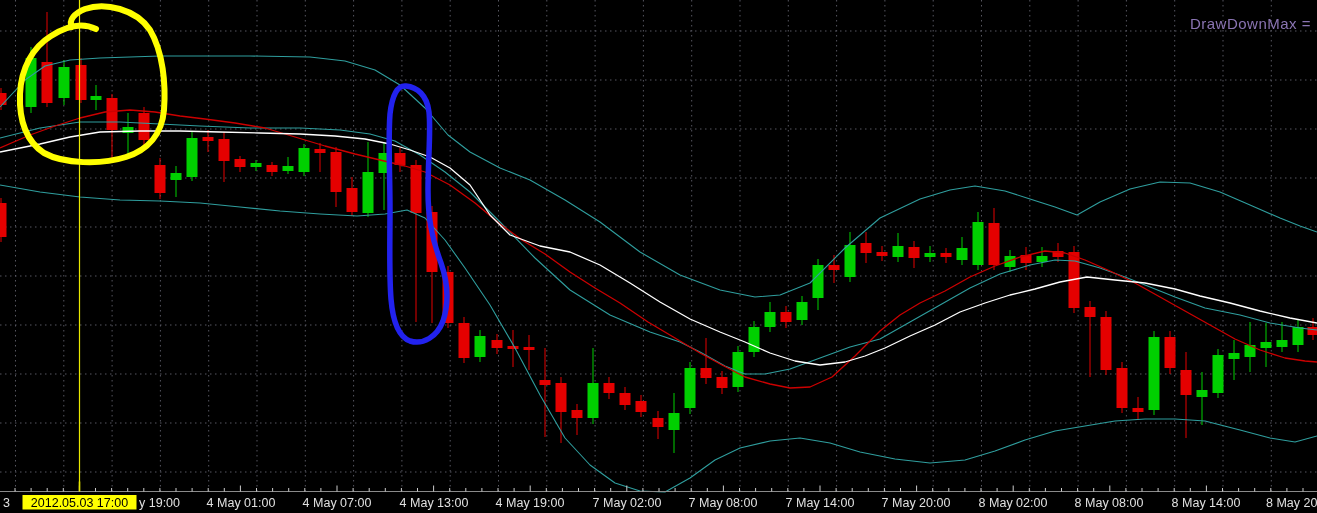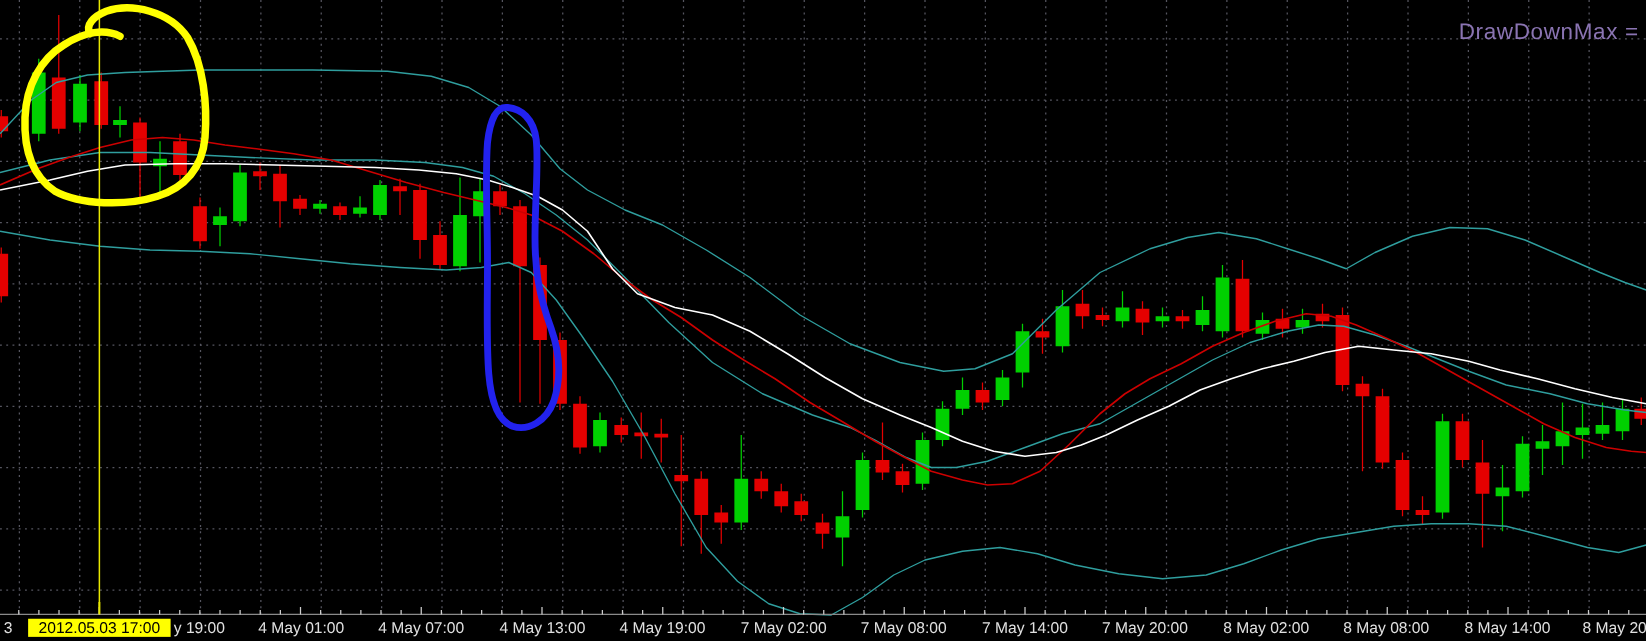--- a/index.html
+++ b/index.html
@@ -7,21 +7,21 @@
     position:relative;
     width:1317px;height:513px;
     background:#000;
     overflow:hidden;
     font-family:"Liberation Sans", sans-serif;
   }
   #chart-svg{position:absolute;left:0;top:0;display:block;}
   #comment-label{
     position:absolute;
     top:15px;right:6px;
-    font-size:18px;
+    font-size:15px;
     letter-spacing:0.5px;
     color:#8a74b2;
     user-select:none;
   }
 </style>
 </head>
 <body>
 
 <div id="stage">
   <svg id="chart-svg" width="1317" height="513">

